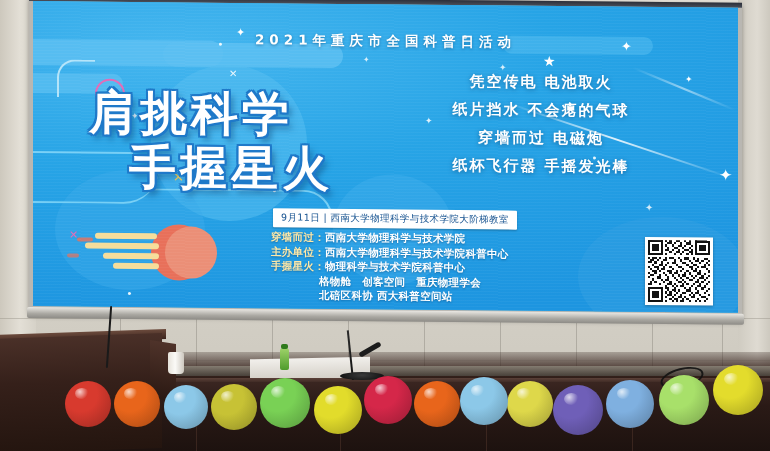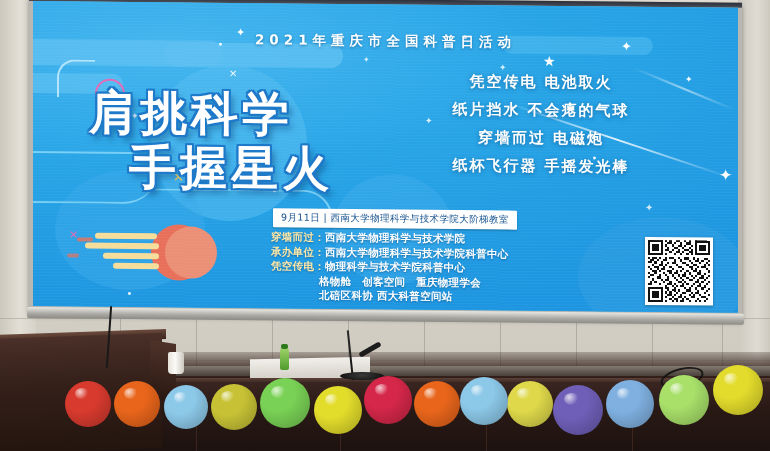--- a/index.html
+++ b/index.html
@@ -215,22 +215,22 @@
           <div>凭空传电  电池取火</div>
           <div>纸片挡水  不会瘪的气球</div>
           <div>穿墙而过  电磁炮</div>
           <div>纸杯飞行器   手摇发光棒</div>
         </div>
 
         <div class="date-badge">9月11日  |  西南大学物理科学与技术学院大阶梯教室</div>
 
         <div class="orgs">
           <div><span class="org-label">穿墙而过：</span><span>西南大学物理科学与技术学院</span></div>
-          <div><span class="org-label">承办单位：</span><span>西南大学物理科学与技术学院科普中心</span></div>
-          <div><span class="org-label">凭空传电：</span><span>物理科学与技术学院科普中心</span></div>
+          <div><span class="org-label">主办单位：</span><span>西南大学物理科学与技术学院科普中心</span></div>
+          <div><span class="org-label">手握星火：</span><span>物理科学与技术学院科普中心</span></div>
           <div style="padding-left:48px;"><span>格物舱　创客空间　重庆物理学会</span></div>
           <div style="padding-left:48px;"><span>北碚区科协  西大科普空间站</span></div>
         </div>
 
         <div class="qr-wrap">
           <svg class="qr" viewBox="0 0 29 29" shape-rendering="crispEdges">
             <rect width="29" height="29" fill="#fff"></rect>
             <g fill="#111">
               <rect x="0" y="0" width="7" height="1"></rect>
                 <rect x="0" y="6" width="7" height="1"></rect>

